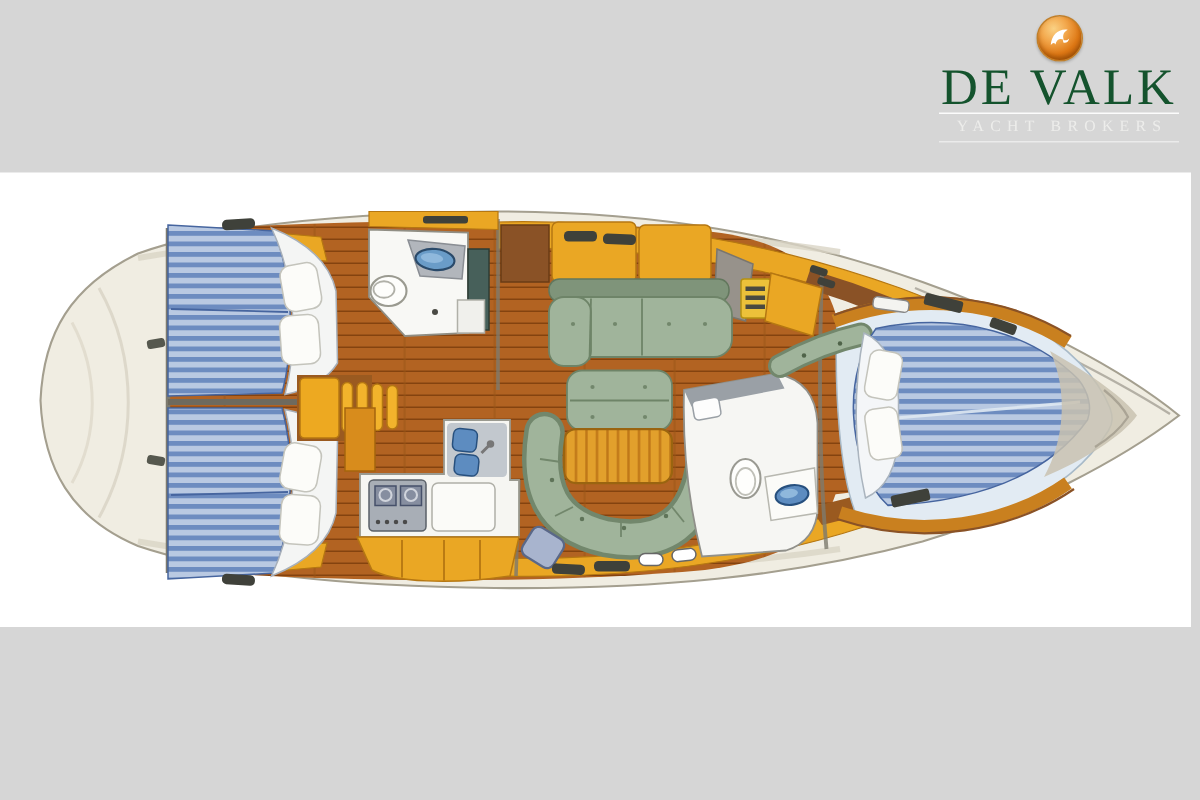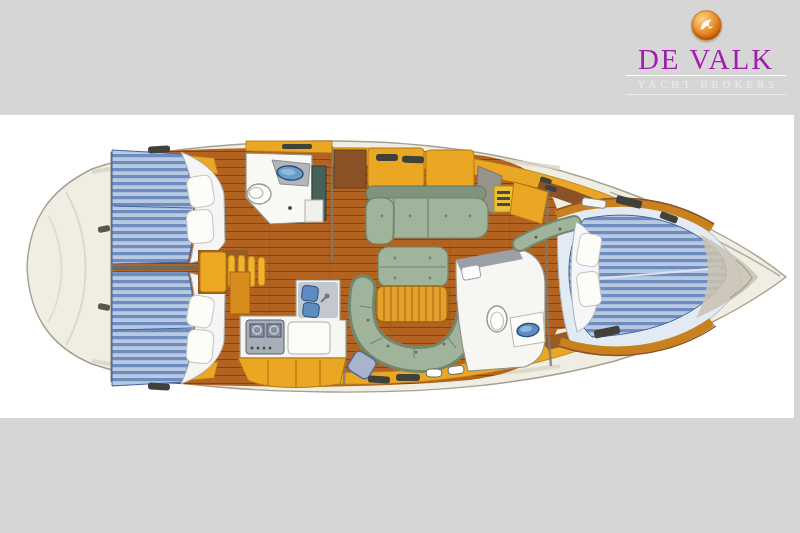--- a/index.html
+++ b/index.html
@@ -22,22 +22,22 @@
     width:29px;height:29px;border-radius:50%;margin:0 auto;
     background:radial-gradient(circle at 36% 28%, #fad184 0%, #f3a94e 30%, #dd7714 62%, #9d4a05 100%);
     border:1px solid #c07f2a;
     box-shadow:0 1px 2px rgba(0,0,0,0.25), inset 0 -2px 3px rgba(120,60,0,0.5);
     position:relative;
   }
   .logo-ball svg{position:absolute;left:0;top:0;}
   .logo-brand{
     margin-top:3px;
     font-family:"Liberation Serif",serif;
-    font-size:29px;line-height:30px;font-weight:400;
-    color:#a21caf;letter-spacing:2px;white-space:nowrap;
+    font-size:34px;line-height:30px;font-weight:400;
+    color:#14532d;letter-spacing:2px;white-space:nowrap;
   }
   .logo-rule{height:1px;background:rgba(255,255,255,0.92);margin:1px 10px 3px 10px;}
   .logo-rule.faint{background:rgba(255,255,255,0.5);margin-top:4px;}
   .logo-tagline{
     font-family:"Liberation Serif",serif;
     font-size:10.5px;line-height:11px;
     color:#ededeb;letter-spacing:4.2px;padding-left:4px;white-space:nowrap;
   }
 </style>
 </head>

